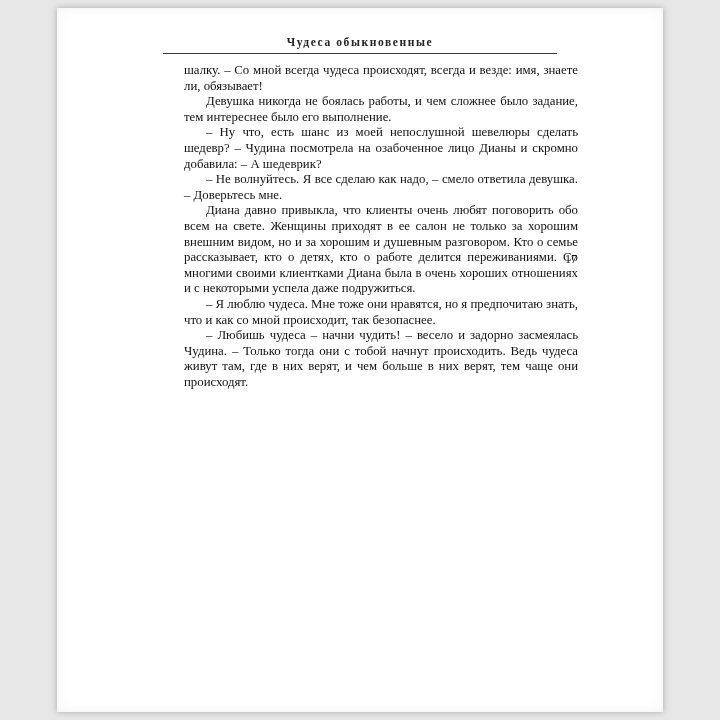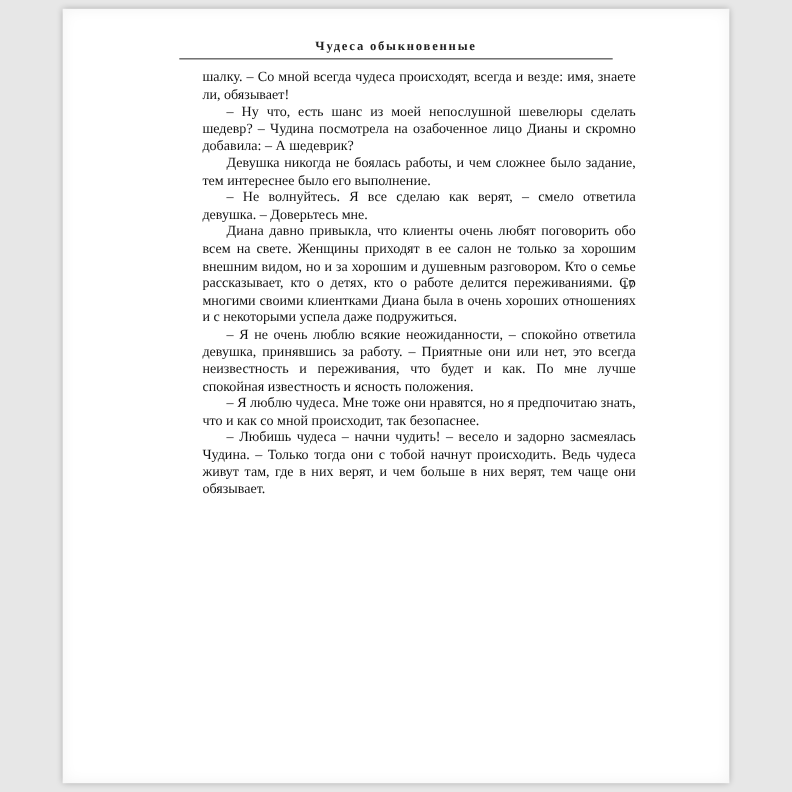--- a/index.html
+++ b/index.html
@@ -76,24 +76,23 @@
 <body>
 
 <div class="page">
 
   <div class="running-head">Чудеса обыкновенные</div>
 
   <div class="head-rule"></div>
 
   <div class="text-block">
     <p class="no-indent">шалку. – Со мной всегда чудеса происходят, всегда и везде: имя, знаете ли, обязывает!</p>
+    <p>Девушка никогда не боялась работы, и чем сложнее было задание, тем интереснее было его выполнение.</p>
     <p>– Ну что, есть шанс из моей непослушной шевелюры сделать шедевр? – Чудина посмотрела на озабоченное лицо Дианы и скромно добавила: – А шедеврик?</p>
-    <p>Девушка никогда не боялась работы, и чем сложнее было задание, тем интереснее было его выполнение.</p>
-    <p>– Не волнуйтесь. Я все сделаю как верят, – смело ответила девушка. – Доверьтесь мне.</p>
+    <p>– Не волнуйтесь. Я все сделаю как надо, – смело ответила девушка. – Доверьтесь мне.</p>
     <p>Диана давно привыкла, что клиенты очень любят поговорить обо всем на свете. Женщины приходят в ее салон не только за хорошим внешним видом, но и за хорошим и душевным разговором. Кто о семье рассказывает, кто о детях, кто о работе делится переживаниями. Со многими своими клиентками Диана была в очень хороших отношениях и с некоторыми успела даже подружиться.</p>
-    <p>– Я не очень люблю всякие неожиданности, – спокойно ответила девушка, принявшись за работу. – Приятные они или нет, это всегда неизвестность и переживания, что будет и как. По мне лучше спокойная известность и ясность положения.</p>
     <p>– Я люблю чудеса. Мне тоже они нравятся, но я предпочитаю знать, что и как со мной происходит, так безопаснее.</p>
-    <p>– Любишь чудеса – начни чудить! – весело и задорно засмеялась Чудина. – Только тогда они с тобой начнут происходить. Ведь чудеса живут там, где в них верят, и чем больше в них верят, тем чаще они обязывает.</p>
+    <p>– Любишь чудеса – начни чудить! – весело и задорно засмеялась Чудина. – Только тогда они с тобой начнут происходить. Ведь чудеса живут там, где в них верят, и чем больше в них верят, тем чаще они происходят.</p>
   </div>
 
   <div class="page-number">17</div>
 
 </div>
 
 </body></html>

